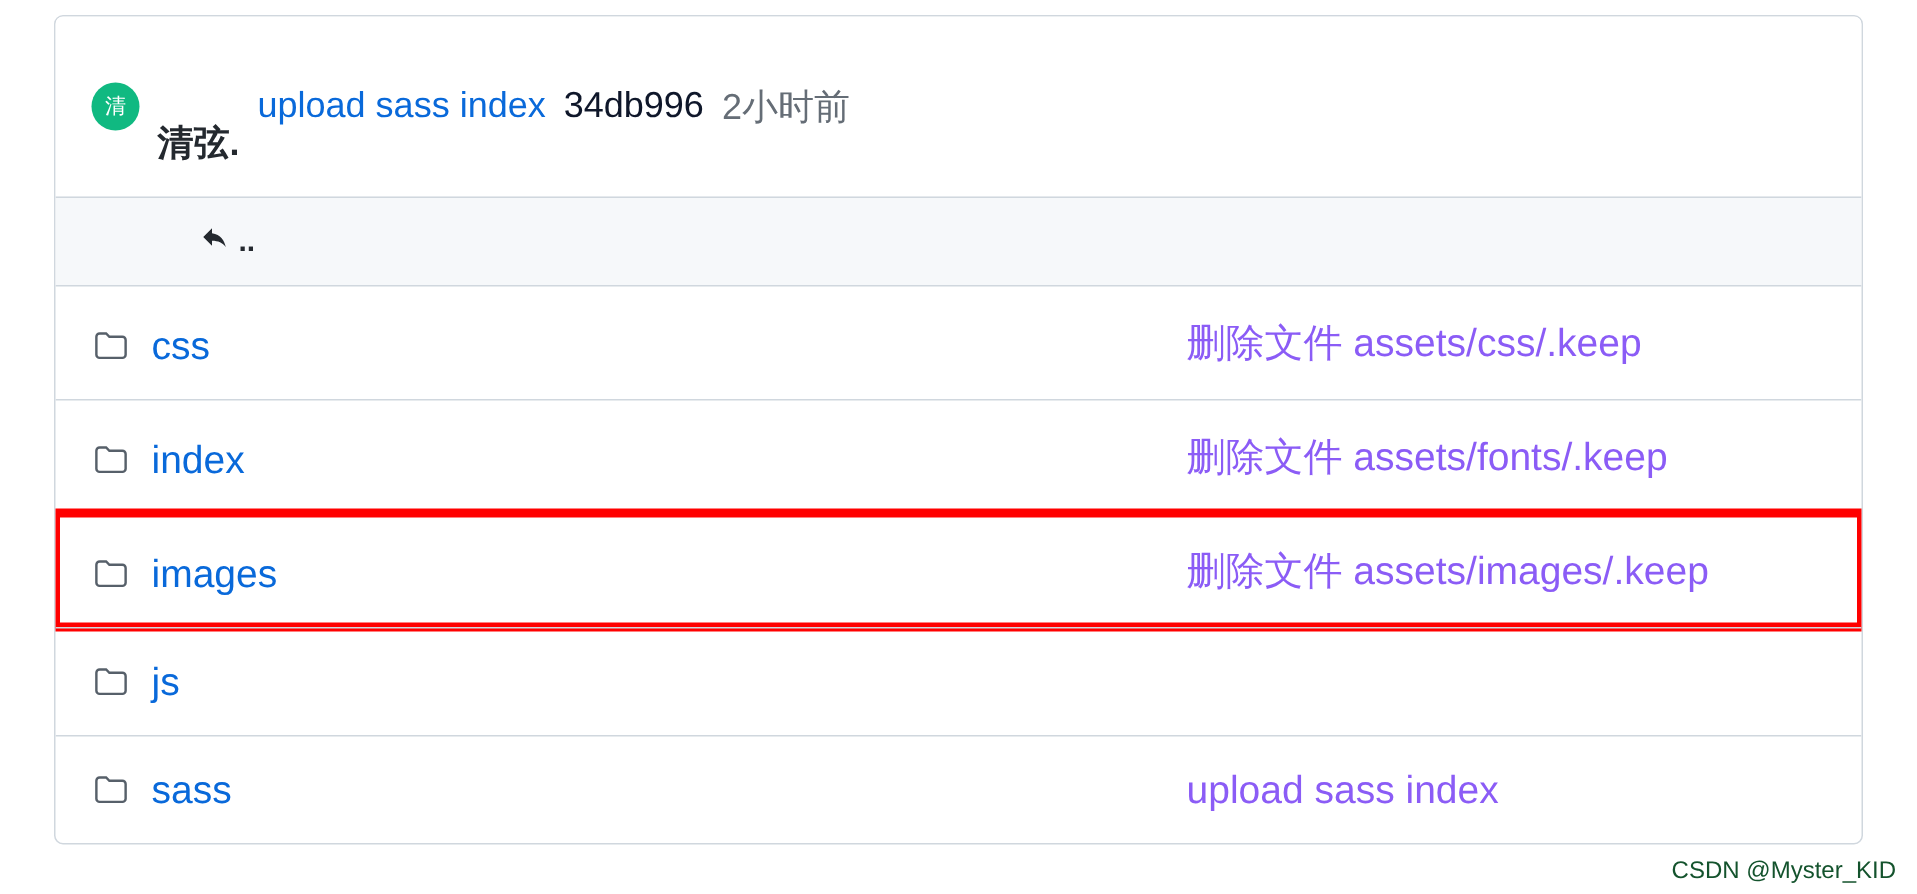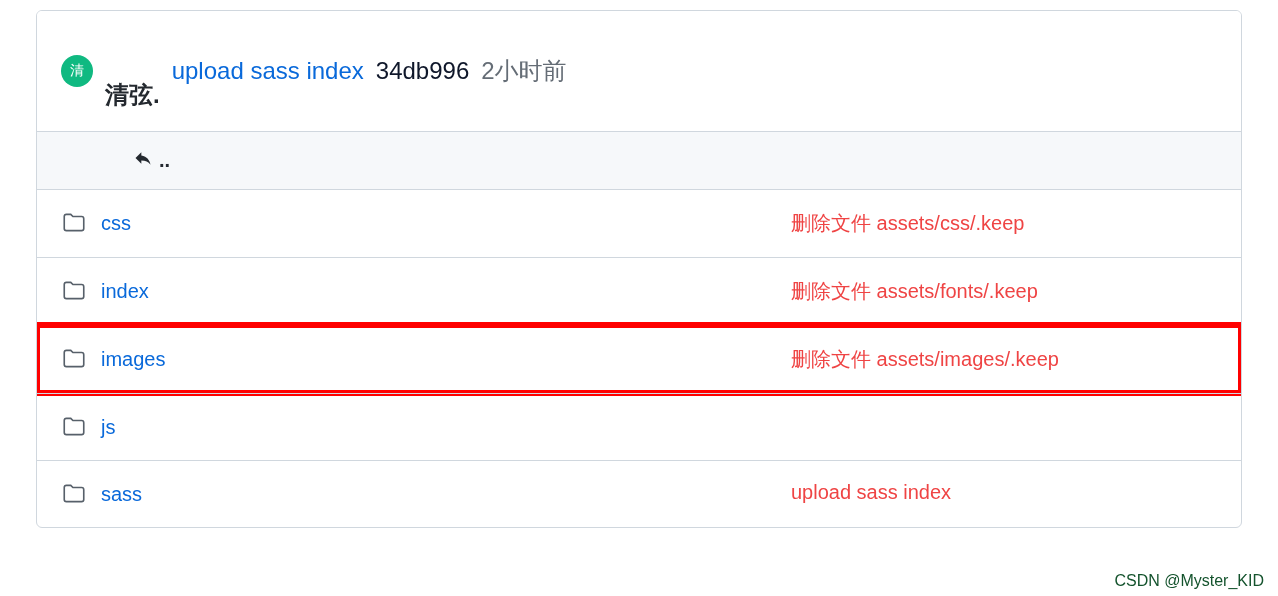--- a/index.html
+++ b/index.html
@@ -49,41 +49,41 @@
     display: flex;
     align-items: center;
     gap: 6px;
     font-size: 20px;
     color: #24292f;
     font-weight: 600;
   }
   .parent-row svg { width: 20px; height: 20px; }
   .file-row {
     display: flex;
-    align-items: flex-start;
+    align-items: flex-end;
     padding: 20px 24px;
     border-top: 1px solid #d0d7de;
-    font-size: 20px;
+    font-size: 26px;
     position: relative;
   }
   .file-name-col {
     display: flex;
     align-items: center;
     gap: 14px;
     width: 730px;
   }
   .folder-icon {
     width: 26px;
     height: 26px;
     flex-shrink: 0;
   }
   .folder-icon svg { width: 100%; height: 100%; fill: #54aeff; stroke: #0969da; stroke-width:0; }
   .folder-outline svg { fill: none; stroke: #57606a; stroke-width: 1.5; }
   .file-link { color: #0969da; }
-  .file-msg-col { color: #ef4444; flex: 1; }
+  .file-msg-col { color: #8b5cf6; flex: 1; }
   .highlighted {
     outline: 6px solid #ff0000;
     outline-offset: -3px;
   }
   .watermark {
     position: absolute;
     bottom: 6px;
     right: 14px;
     color: #14532d;
     font-size: 16px;

